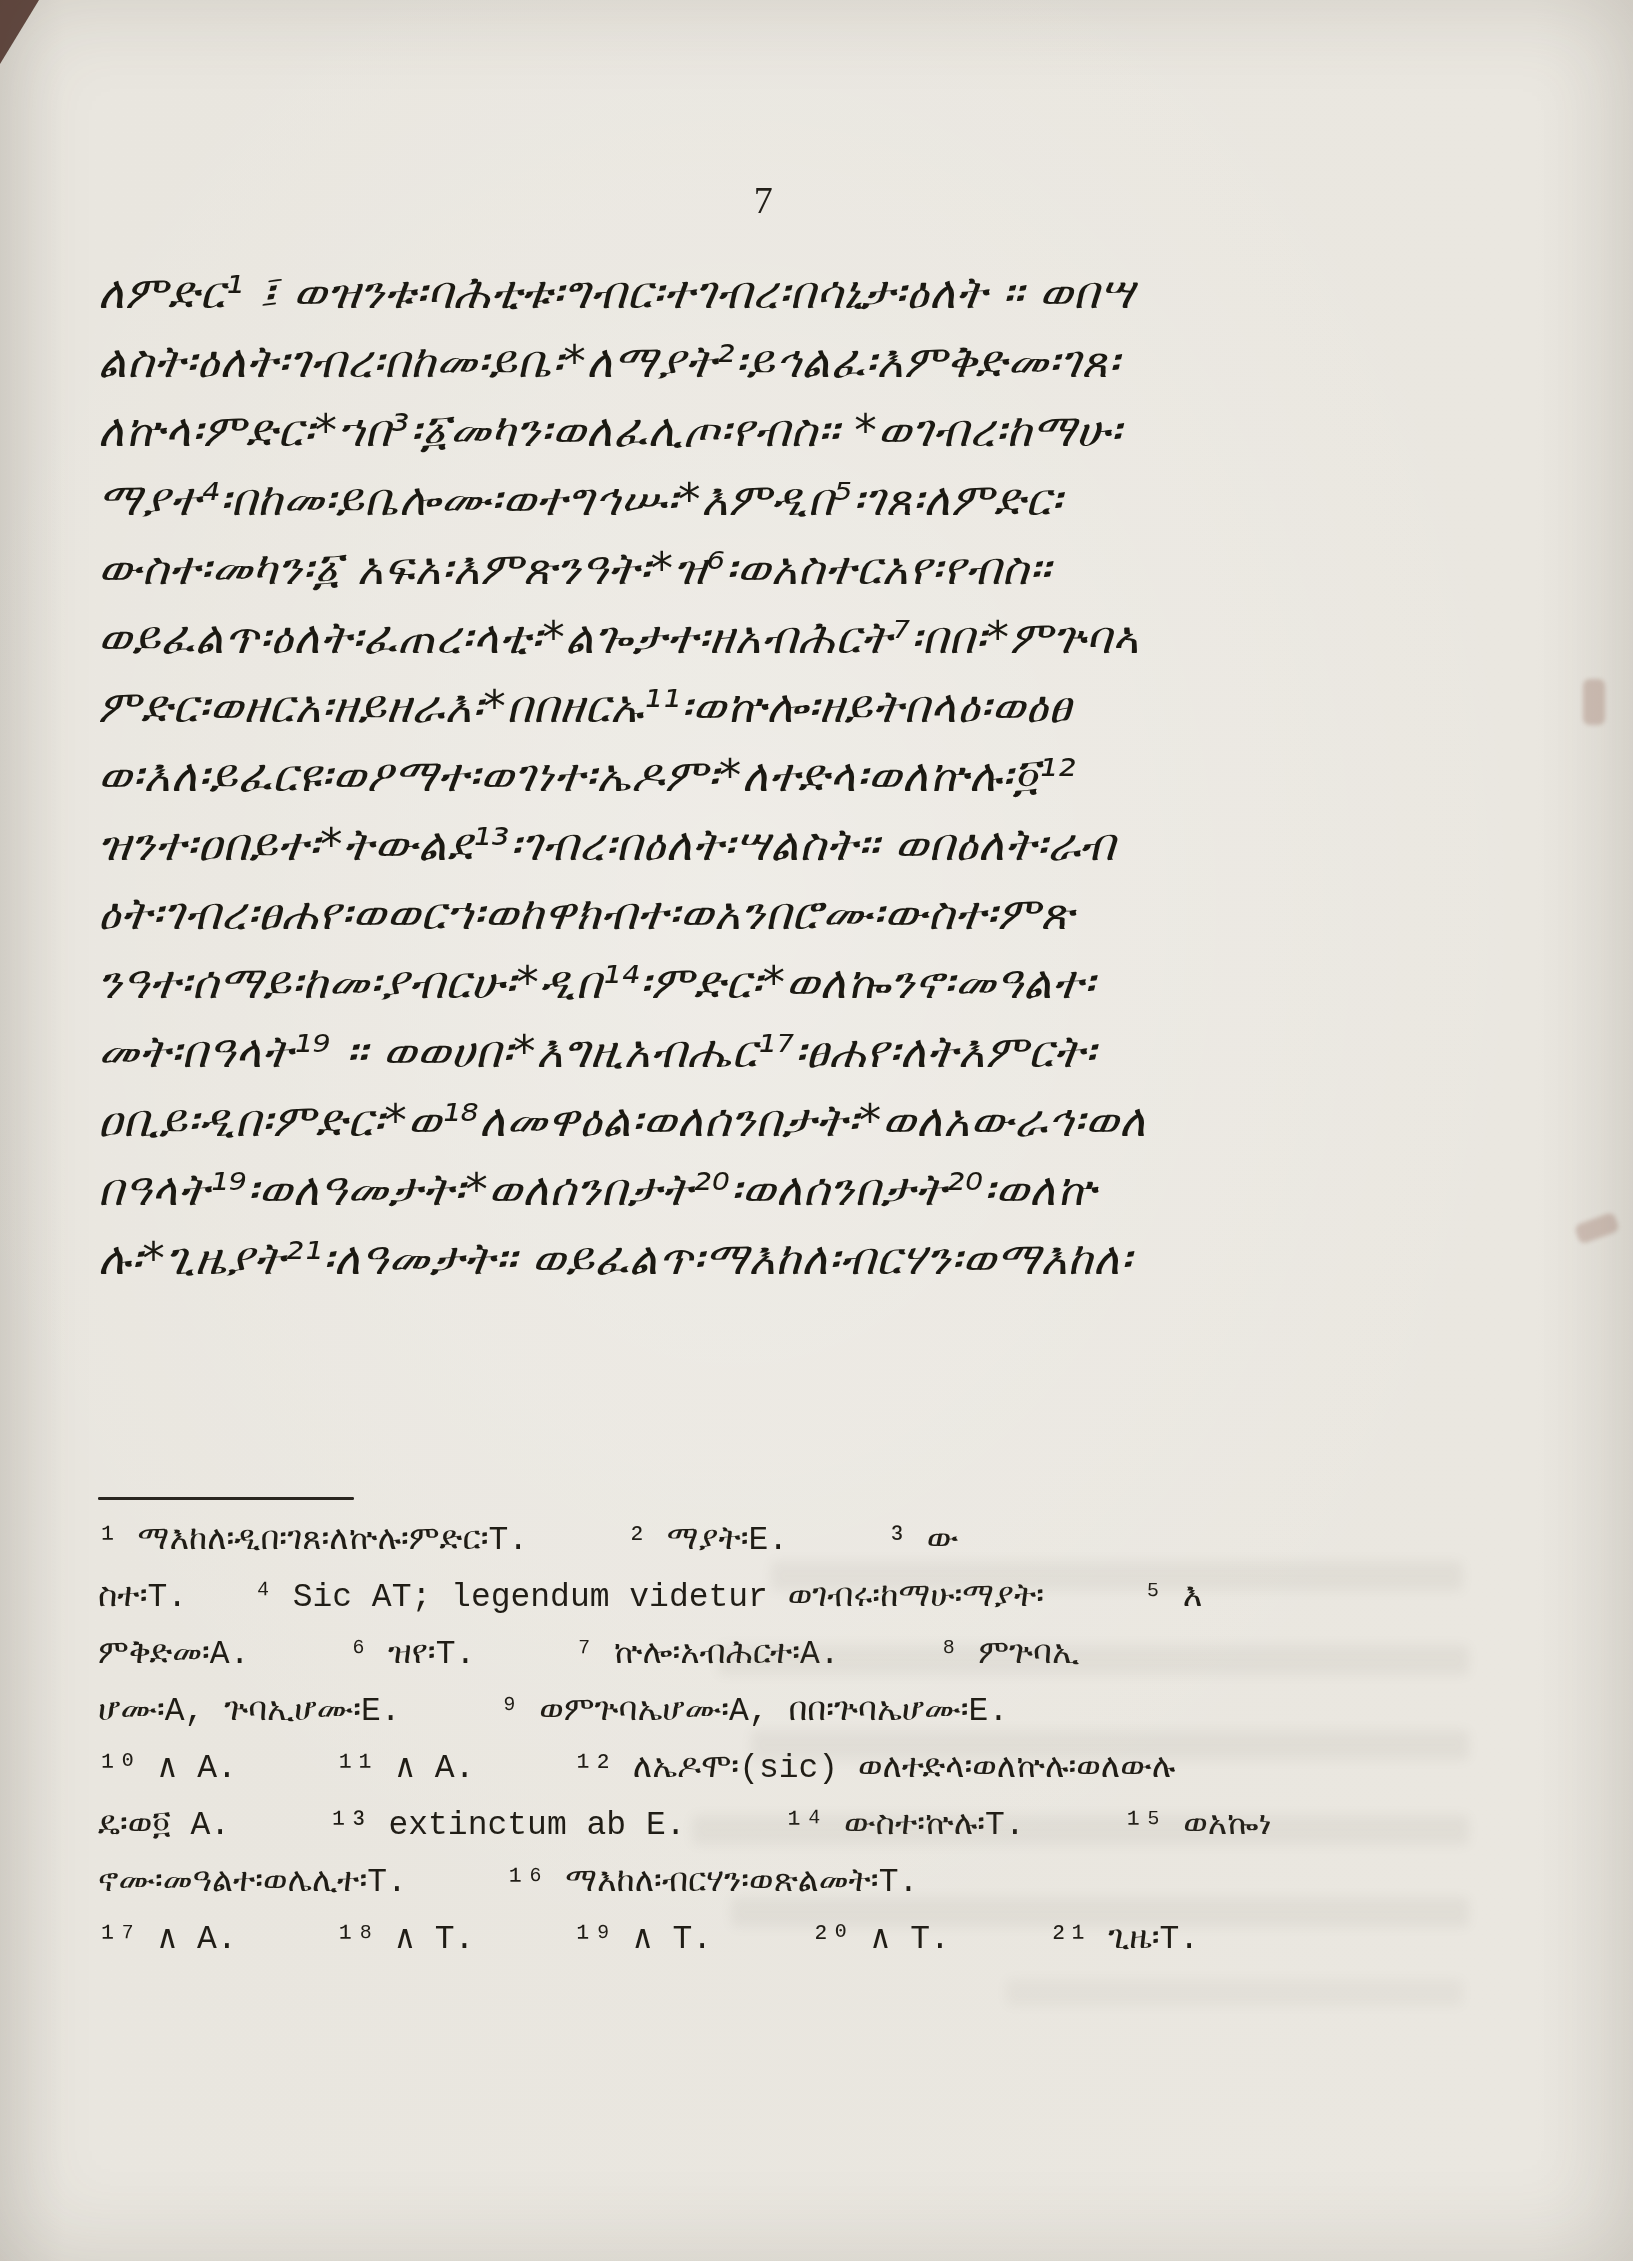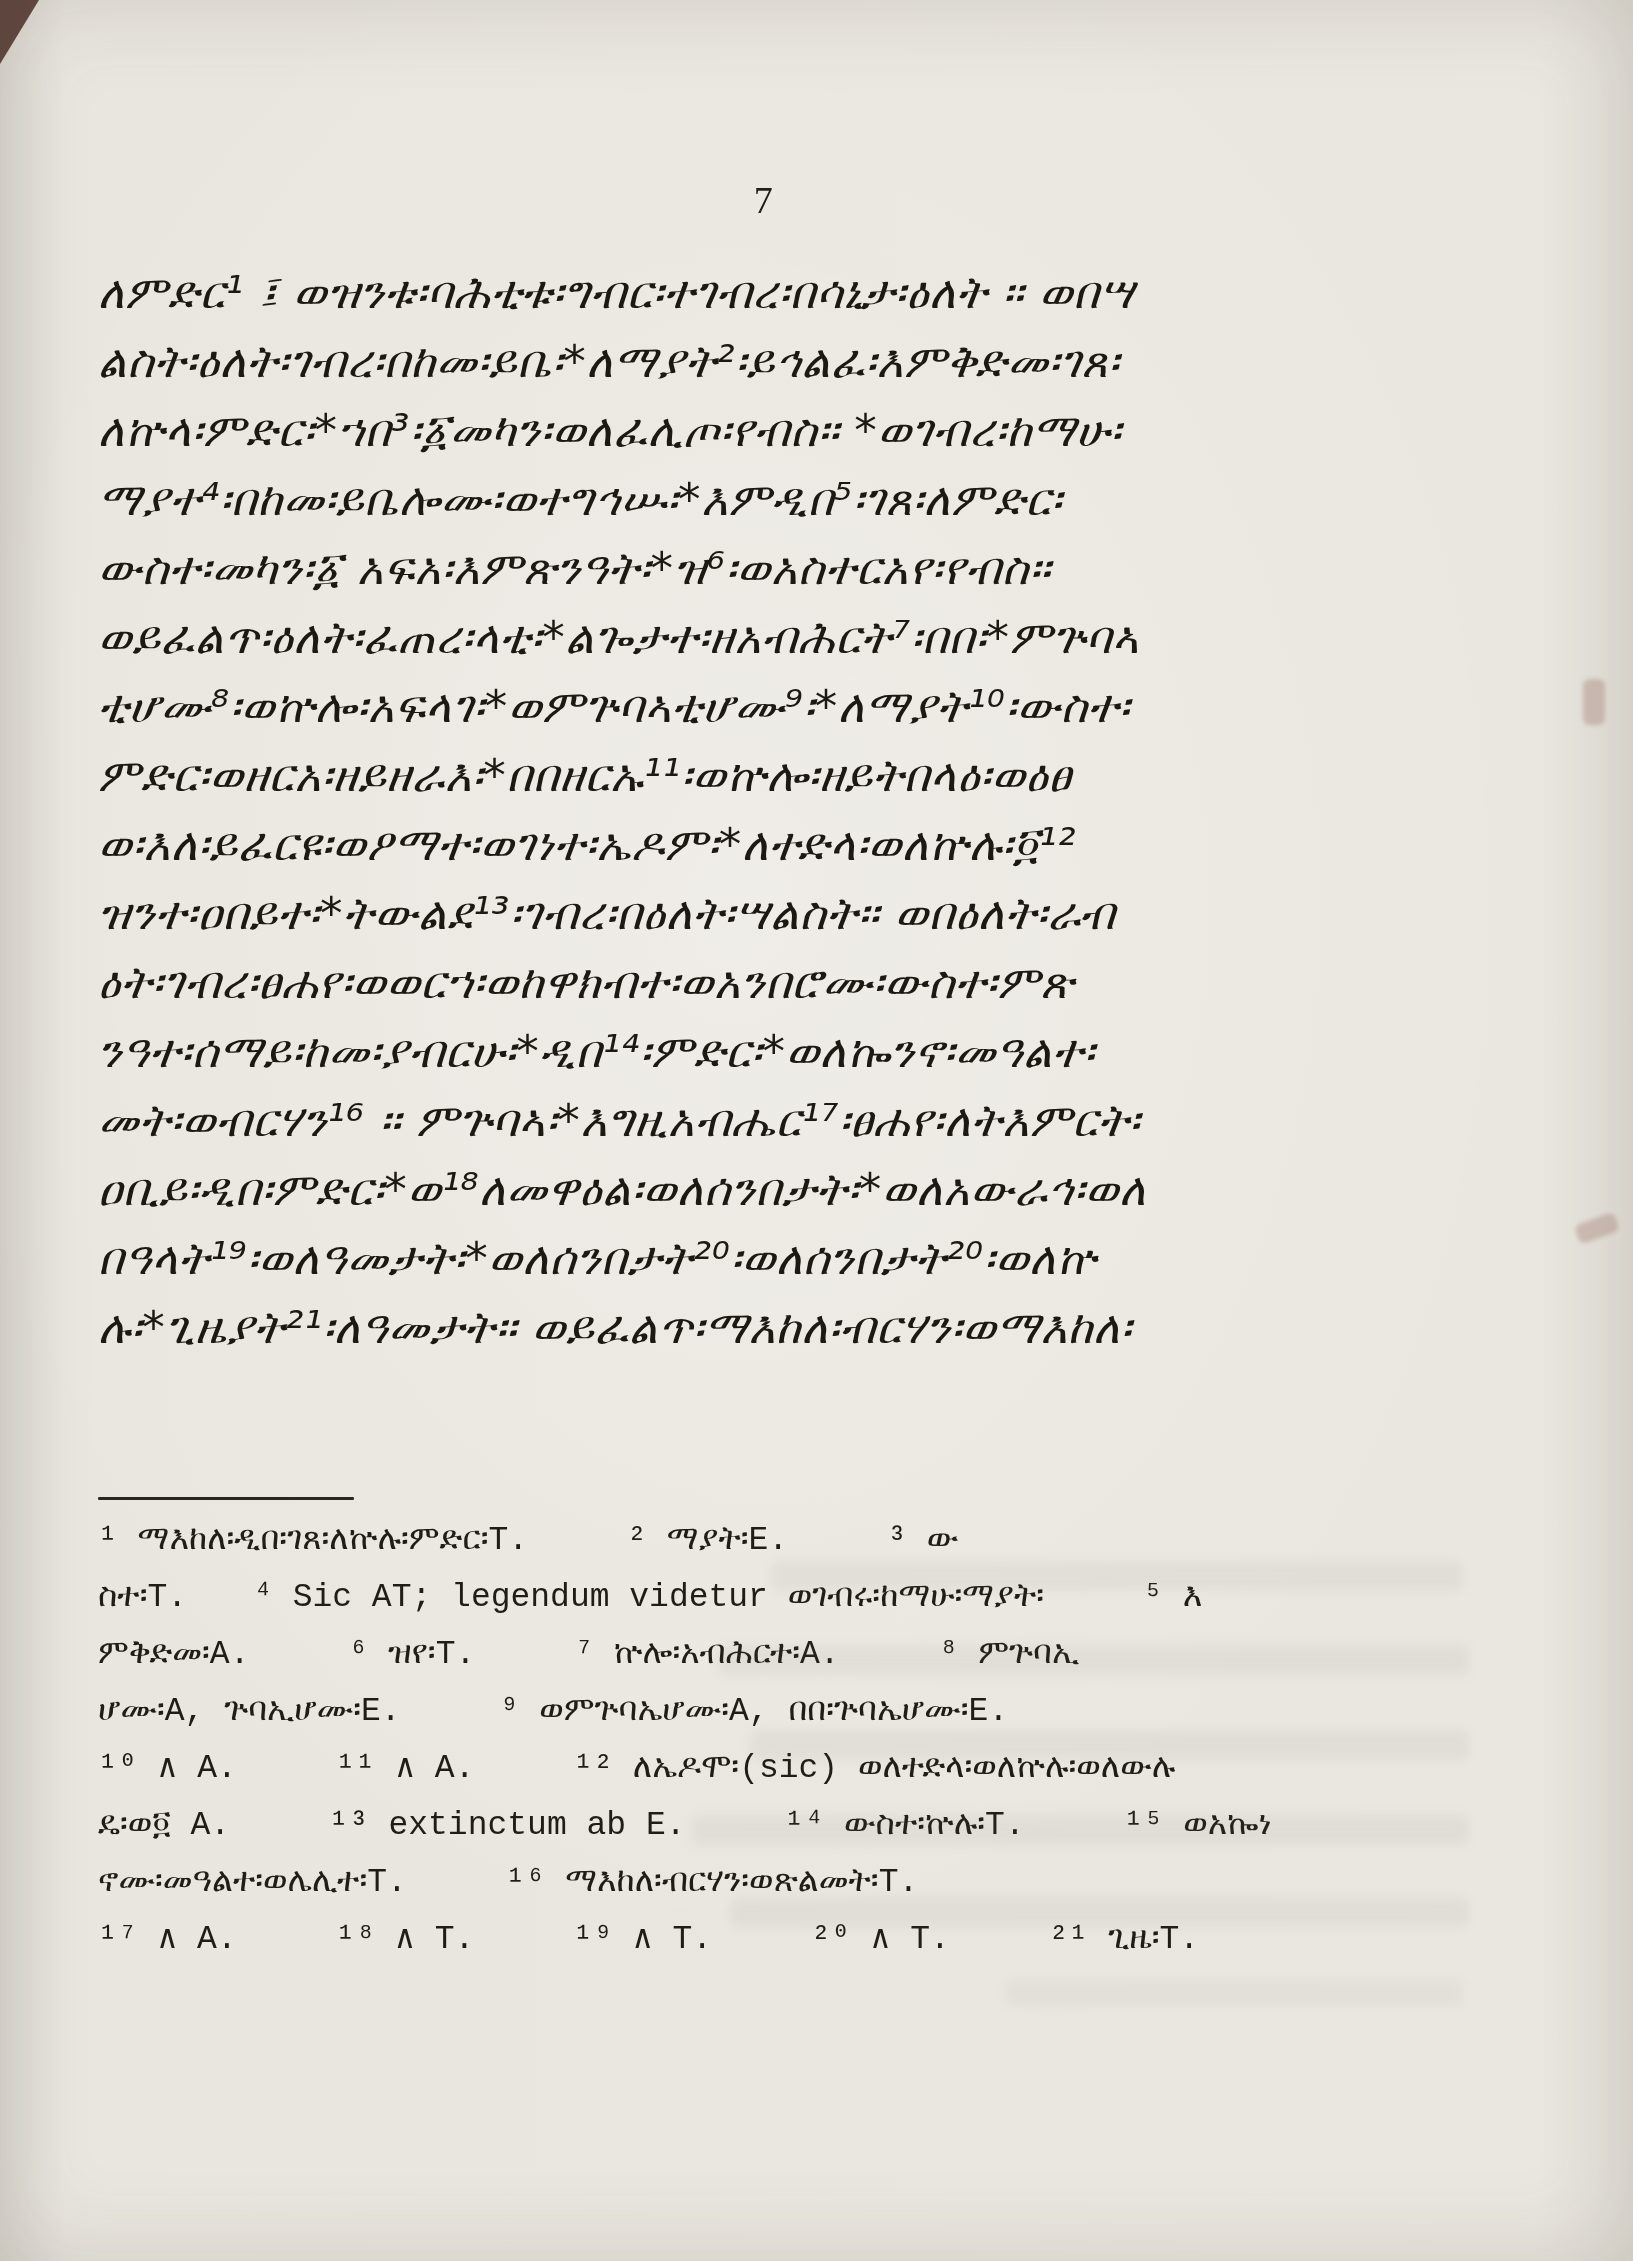--- a/index.html
+++ b/index.html
@@ -70,27 +70,26 @@
 
   <div class="page-number">7</div>
 
   <div class="main-text">
     <div class="main-line">ለምድር¹ ፤ ወዝንቱ፡ባሕቲቱ፡ግብር፡ተገብረ፡በሳኒታ፡ዕለት ። ወበሣ</div>
     <div class="main-line">ልስት፡ዕለት፡ገብረ፡በከመ፡ይቤ፡*ለማያት²፡ይኅልፈ፡እምቅድመ፡ገጸ፡</div>
     <div class="main-line">ለኵላ፡ምድር፡*ኀበ³፡፩መካን፡ወለፈሊጦ፡የብስ። *ወገብረ፡ከማሁ፡</div>
     <div class="main-line">ማያተ⁴፡በከመ፡ይቤሎሙ፡ወተግኅሡ፡*እምዲበ⁵፡ገጸ፡ለምድር፡</div>
     <div class="main-line">ውስተ፡መካን፡፩ አፍአ፡እምጽንዓት፡*ዝ⁶፡ወአስተርአየ፡የብስ።</div>
     <div class="main-line">ወይፈልጥ፡ዕለት፡ፈጠረ፡ላቲ፡*ልጐታተ፡ዘአብሕርት⁷፡በበ፡*ምጕባኣ</div>
-    <div class="main-line">ቲሆሙ⁸፡ወኵሎ፡አፍላገ፡*ወምጕባኣቲሆሙ⁹፡*ለማያት¹⁰፡ውስተ፡</div>
     <div class="main-line">ምድር፡ወዘርአ፡ዘይዘራእ፡*በበዘርኡ¹¹፡ወኵሎ፡ዘይትበላዕ፡ወዕፀ</div>
     <div class="main-line">ወ፡እለ፡ይፈርዩ፡ወዖማተ፡ወገነተ፡ኤዶም፡*ለተድላ፡ወለኵሉ፡፬¹²</div>
     <div class="main-line">ዝንተ፡ዐበይተ፡*ትውልደ¹³፡ገብረ፡በዕለት፡ሣልስት። ወበዕለት፡ራብ</div>
     <div class="main-line">ዕት፡ገብረ፡ፀሐየ፡ወወርኀ፡ወከዋክብተ፡ወአንበሮሙ፡ውስተ፡ምጽ</div>
     <div class="main-line">ንዓተ፡ሰማይ፡ከመ፡ያብርሁ፡*ዲበ¹⁴፡ምድር፡*ወለኰንኖ፡መዓልተ፡</div>
-    <div class="main-line">መት፡ወብርሃን¹⁶ ። ምጕባኣ፡*እግዚአብሔር¹⁷፡ፀሐየ፡ለትእምርት፡</div>
+    <div class="main-line">መት፡በዓላት¹⁹ ። ወወሀበ፡*እግዚአብሔር¹⁷፡ፀሐየ፡ለትእምርት፡</div>
     <div class="main-line">ዐቢይ፡ዲበ፡ምድር፡*ወ¹⁸ለመዋዕል፡ወለሰንበታት፡*ወለአውራኅ፡ወለ</div>
     <div class="main-line">በዓላት¹⁹፡ወለዓመታት፡*ወለሰንበታት²⁰፡ወለሰንበታት²⁰፡ወለኵ</div>
     <div class="main-line">ሉ፡*ጊዜያት²¹፡ለዓመታት። ወይፈልጥ፡ማእከለ፡ብርሃን፡ወማእከለ፡</div>
   </div>
 
   <div class="footnote-separator"></div>
 
   <div class="footnotes">
     <div class="fn-line">¹ ማእከለ፡ዲበ፡ገጸ፡ለኵሉ፡ምድር፡T.   ² ማያት፡E.   ³ ው</div>
     <div class="fn-line">ስተ፡T.  ⁴ Sic AT; legendum videtur ወገብሩ፡ከማሁ፡ማያት፡   ⁵ እ</div>

